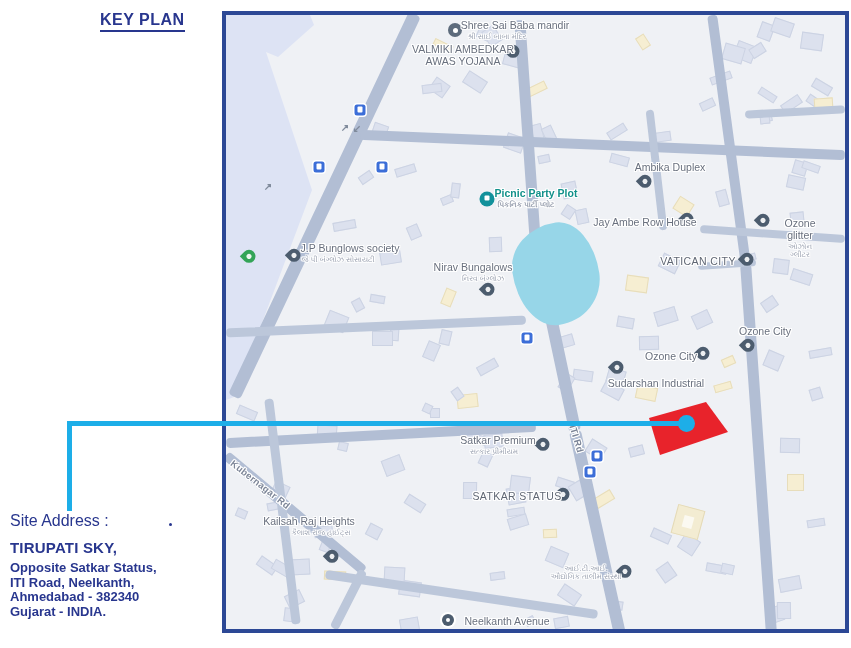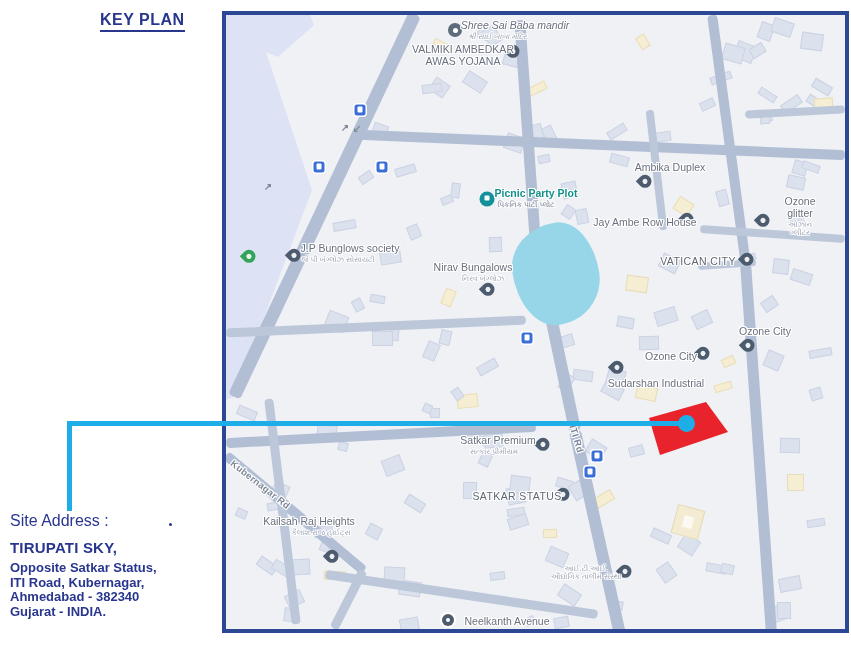--- a/index.html
+++ b/index.html
@@ -260,27 +260,27 @@
         <div class="mk icon-transit" style="left: 134px; top: 95px;"></div>
         <div class="mk icon-transit" style="left: 93px; top: 152px;"></div>
         <div class="mk icon-transit" style="left: 156px; top: 152px;"></div>
         <div class="mk icon-transit" style="left: 301px; top: 323px;"></div>
         <div class="mk icon-transit" style="left: 371px; top: 441px;"></div>
         <div class="mk icon-transit" style="left: 364px; top: 457px;"></div>
         <div class="mk icon-circle" style="left: 222px; top: 605px;"></div>
         <div class="mk arrow" style="left: 119px; top: 112px;">↗</div>
         <div class="mk arrow" style="left: 131px; top: 113px;">↙</div>
         <div class="mk arrow" style="left: 42px; top: 171px;">↗</div>
-        <div class="mlabel " style="left: 289px; top: 16px; font-style: italic;"><span>Shree Sai Baba mandir</span><span class="sub" style="transform: translateX(-18px);">શ્રી સાઈ બાબા મંદિર</span></div>
+        <div class="mlabel " style="left: 289px; top: 16px;"><span>Shree Sai Baba mandir</span><span class="sub" style="transform: translateX(-18px);">શ્રી સાઈ બાબા મંદિર</span></div>
         <div class="mlabel " style="left: 237px; top: 41px;"><span>VALMIKI AMBEDKAR
 AWAS YOJANA</span></div>
         <div class="mlabel " style="left: 444px; top: 153px;"><span>Ambika Duplex</span></div>
         <div class="mlabel teal" style="left: 310px; top: 184px; font-weight: bold;"><span>Picnic Party Plot</span><span class="sub" style="transform: translateX(-10px);">પિકનિક પાર્ટી પ્લોટ</span></div>
         <div class="mlabel " style="left: 403px; top: 208px; padding-left: 32px;"><span>Jay Ambe Row House</span></div>
-        <div class="mlabel " style="left: 574px; top: 202px;"><span>Ozone glitter</span><span class="sub">ઓઝોન ગ્લીટર</span></div>
+        <div class="mlabel " style="left: 574px; top: 224px;"><span>Ozone glitter</span><span class="sub">ઓઝોન ગ્લીટર</span></div>
         <div class="mlabel " style="left: 124px; top: 239px;"><span>J.P Bunglows society</span><span class="sub" style="transform: translateX(-12px);">જે પી બંગ્લોઝ સોસાયટી</span></div>
         <div class="mlabel " style="left: 235px; top: 258px; margin-left: 12px;"><span>Nirav Bungalows</span><span class="sub" style="transform: translateX(10px);">નિરવ બંગ્લોઝ</span></div>
         <div class="mlabel caps" style="left: 472px; top: 247px;"><span>VATICAN CITY</span></div>
         <div class="mlabel " style="left: 539px; top: 317px;"><span>Ozone City</span></div>
         <div class="mlabel " style="left: 445px; top: 342px;"><span>Ozone City</span></div>
         <div class="mlabel " style="left: 430px; top: 369px;"><span>Sudarshan Industrial</span></div>
         <div class="mlabel " style="left: 272px; top: 431px;"><span>Satkar Premium</span><span class="sub" style="transform: translateX(-4px);">સત્કાર પ્રીમીયમ</span></div>
         <div class="mlabel caps" style="left: 291px; top: 482px;"><span>SATKAR STATUS</span></div>
         <div class="mlabel road" style="left: 350px; top: 424px; transform: translate(-50%, -50%) rotate(73deg);"><span>ITI Rd</span></div>
         <div class="mlabel road" style="left: 34px; top: 470px; transform: translate(-50%, -50%) rotate(38deg);"><span>Kubernagar Rd</span></div>
@@ -293,18 +293,18 @@
 
   <div class="leader-h" style="background: rgb(29, 174, 232);"></div>
   <div class="leader-v" style="background: rgb(29, 174, 232);"></div>
   <div class="leader-dot" style="background: rgb(29, 174, 232);"></div>
 
   <div class="addr addr-heading" style="color: rgb(40, 54, 142);">Site Address :</div>
   <div class="addr-dot"></div>
   <div class="addr addr-name" style="color: rgb(40, 54, 142);">TIRUPATI SKY,</div>
   <div class="addr addr-lines" style="color: rgb(40, 54, 142);">
     <div>Opposite Satkar Status,</div>
-    <div>ITI Road, Kubernagar,</div>
+    <div>ITI Road, Neelkanth,</div>
     <div>Ahmedabad - 382340</div>
     <div>Gujarat - INDIA.</div>
   </div>
 
 </div>
 
 </body></html>

